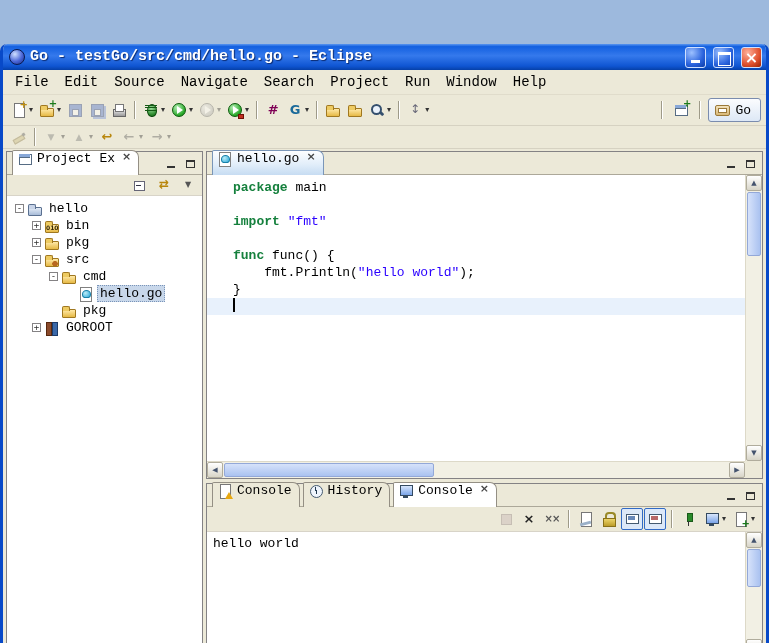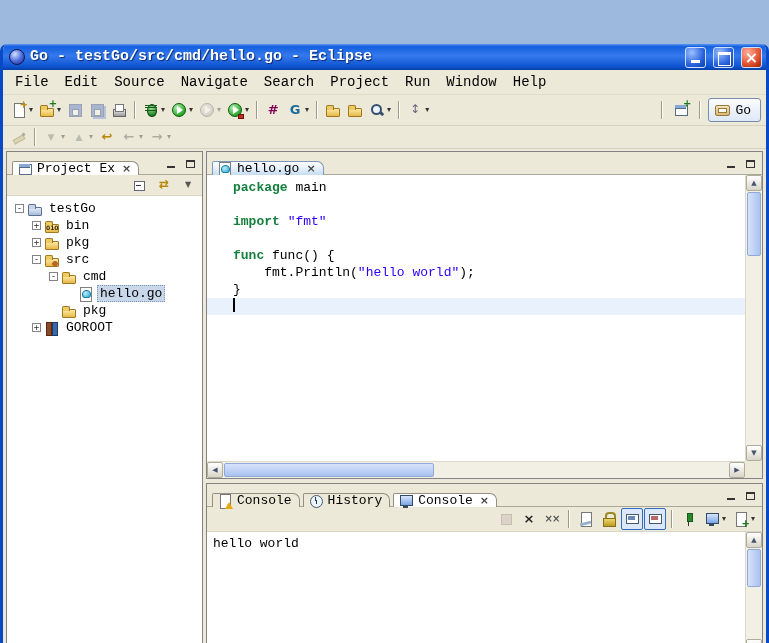--- a/index.html
+++ b/index.html
@@ -130,21 +130,21 @@
   .right-col{flex:1;display:flex;flex-direction:column;gap:4px;min-width:0;}
   .editor-group{flex:1;}
   .console-group{height:173px;flex:none;}
 
   .phead{height:23px;flex:none;display:flex;align-items:flex-end;background:#ece9d8;border-bottom:1px solid #aca899;padding:0 2px;}
   .phead .spacer{flex:1;}
   .vbtn{width:19px;height:17px;display:inline-flex;align-items:center;justify-content:center;margin:0 0 2px 1px;background:transparent;border:none;padding:0;}
   .g-min{width:8px;height:2px;background:#333;margin-top:7px;}
   .g-max{width:9px;height:8px;border:1px solid #333;border-top:2px solid #333;}
 
-  .tab{display:inline-flex;align-items:center;gap:4px;height:14px;padding:0 7px 0 4px;margin-left:3px;
+  .tab{display:inline-flex;align-items:flex-start;gap:4px;height:25px;padding:0 7px 0 4px;margin-left:3px;
     border:1px solid #948f84;border-bottom:none;border-radius:2px 7px 0 0;position:relative;top:1px;
     font:13px "Liberation Mono",monospace;background:#ece9d8;cursor:default;}
   .tab-active-view{background:#fff;}
   .tab-active-editor{background:linear-gradient(180deg,#fdfeff,#e2eefa 55%,#c6dcf2);border-color:#7a96b8;}
   .tab-x{margin-left:3px;font:bold 11px/11px "DejaVu Sans",sans-serif;color:#444;}
 
   .ptool{height:21px;flex:none;display:flex;justify-content:flex-end;align-items:center;gap:2px;
     padding:0 3px;background:#ece9d8;border-bottom:1px solid #d8d4c8;}
   .ptool .tbtn{height:18px;min-width:18px;}
 
@@ -351,21 +351,21 @@
             <span class="ic k-sync">⇄</span>
           </span>
           <span class="tbtn">
             <span class="ic k-menu-tri">▼</span>
           </span>
         </div>
       <div class="tree">
           <div class="tree-row" style="padding-left: 8px;">
             <span class="twig">-</span>
             <span class="ic k-project"></span>
-            <span class="tlabel">testGo</span>
+            <span class="tlabel">hello</span>
           </div>
           <div class="tree-row" style="padding-left: 25px;">
             <span class="twig">+</span>
             <span class="ic k-folder">
               <span class="ic-badge">010</span>
             </span>
             <span class="tlabel">bin</span>
           </div>
           <div class="tree-row" style="padding-left: 25px;">
             <span class="twig">+</span>

